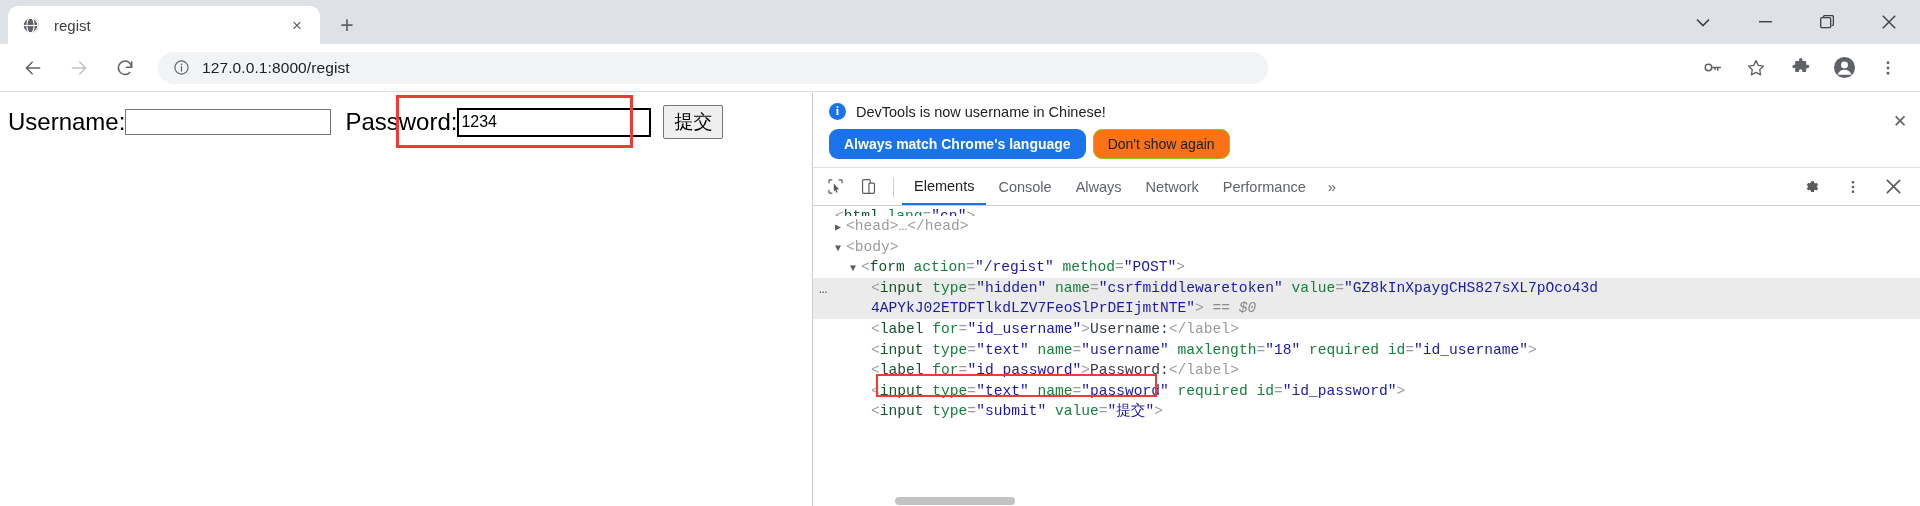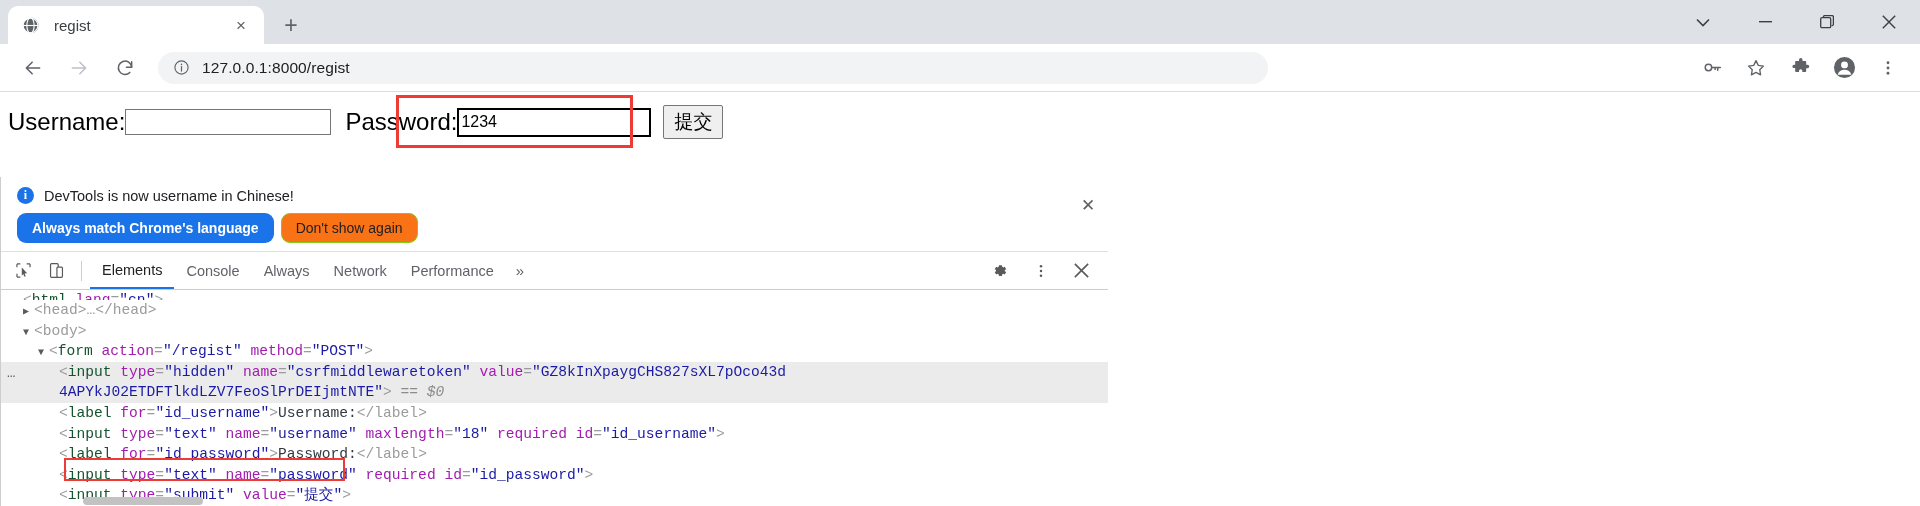--- a/index.html
+++ b/index.html
@@ -16,21 +16,21 @@
 
   .tabstrip {
     height: 44px;
     background: #dee1e6;
     display: flex;
     align-items: flex-end;
     position: relative;
   }
   .tab {
     margin-left: 8px;
-    width: 256px;
+    width: 312px;
     height: 38px;
     background: #ffffff;
     border-radius: 10px 10px 0 0;
     display: flex;
     align-items: center;
     padding: 0 12px;
     position: relative;
   }
   .tab-favicon {
     width: 20px; height: 20px;
@@ -122,21 +122,20 @@
     color: #5f6368;
   }
 
   
   .viewport {
     position: absolute;
     top: 93px; left: 0;
     width: 1920px; height: 413px;
     background: #ffffff;
     display: flex;
-    flex-direction: column;
   }
   .page {
     width: 812px;
     height: 413px;
     background: #ffffff;
     position: relative;
     padding: 12px 8px;
     overflow: hidden;
   }
   .form-row {
@@ -283,21 +282,21 @@
   .dom-line {
     white-space: pre;
     padding-left: 10px;
     position: relative;
     height: 20.6px;
   }
   .dom-line.sel { background: #ebebeb; }
   .dom-line.clipped { height: 10px; overflow: hidden; }
   .tagname { color: #14532d; }
   .punc { color: #9b9b9b; }
-  .attr { color: #a21caf; }
+  .attr { color: #15803d; }
   .val { color: #1a1aa6; }
   .text { color: #303942; }
   .arrow {
     color: #5a5a5a;
     font-size: 10px;
     display: inline-block;
     width: 11px;
   }
   .dots {
     position: absolute;

